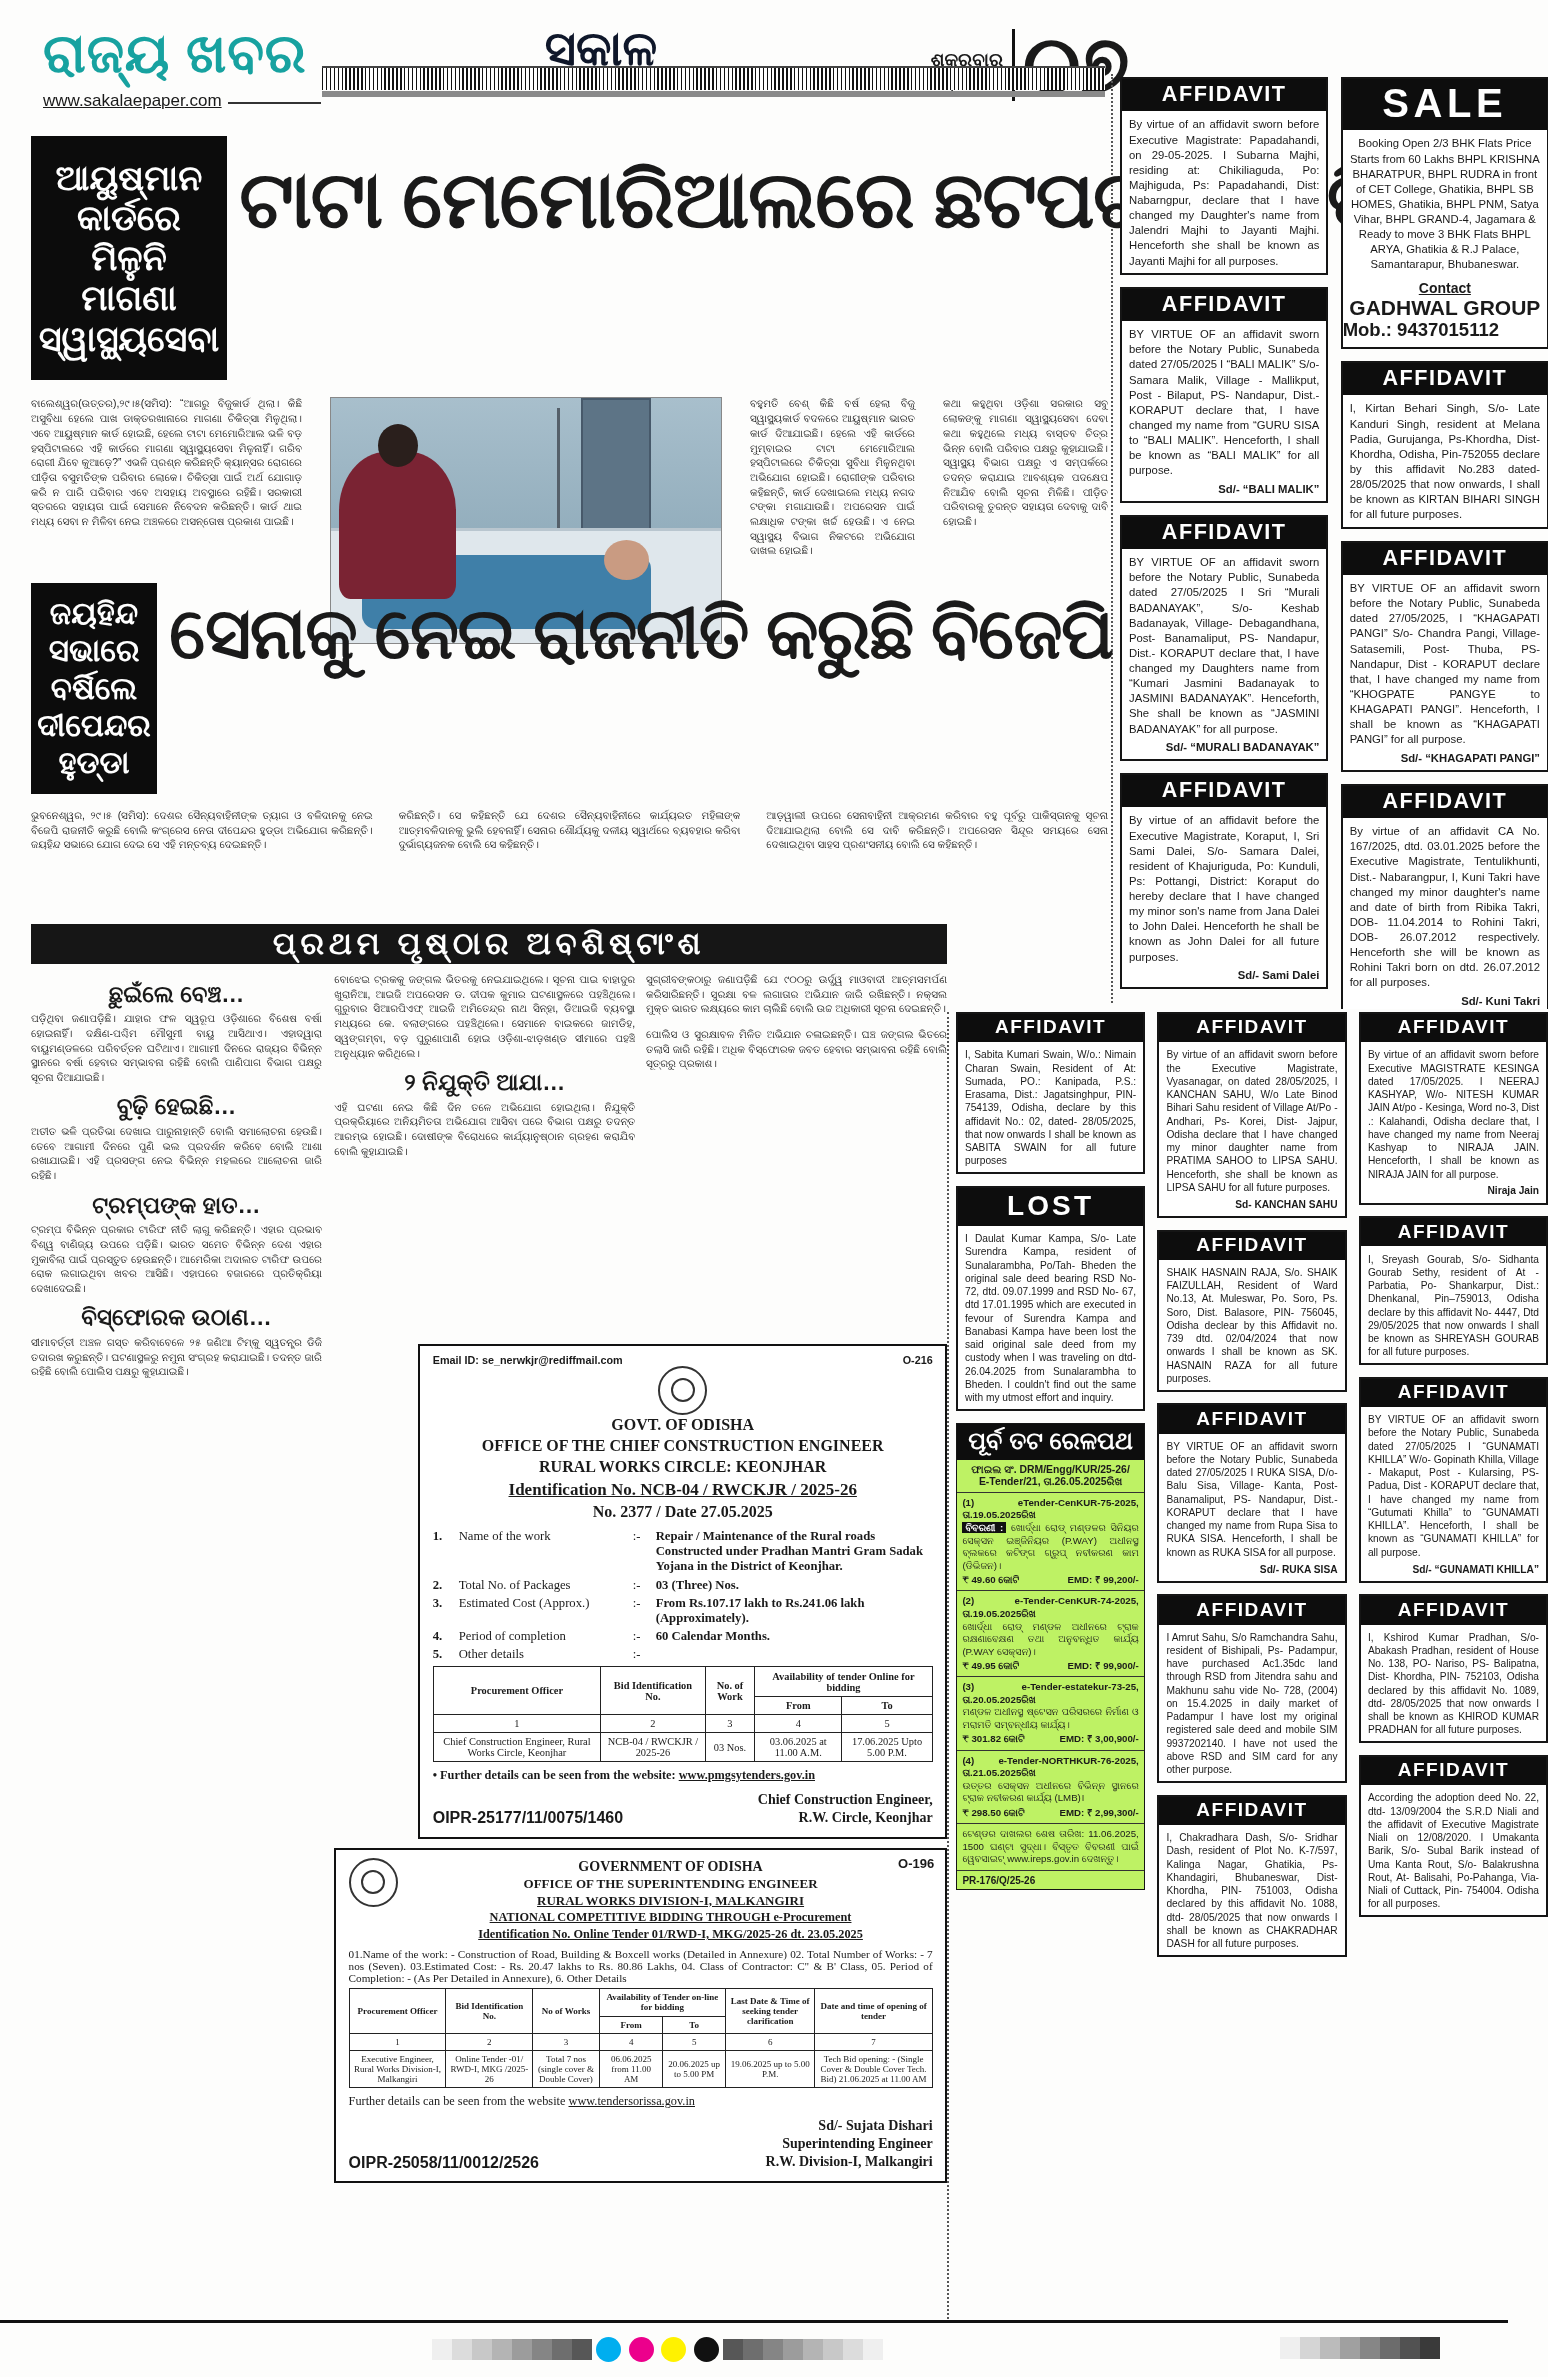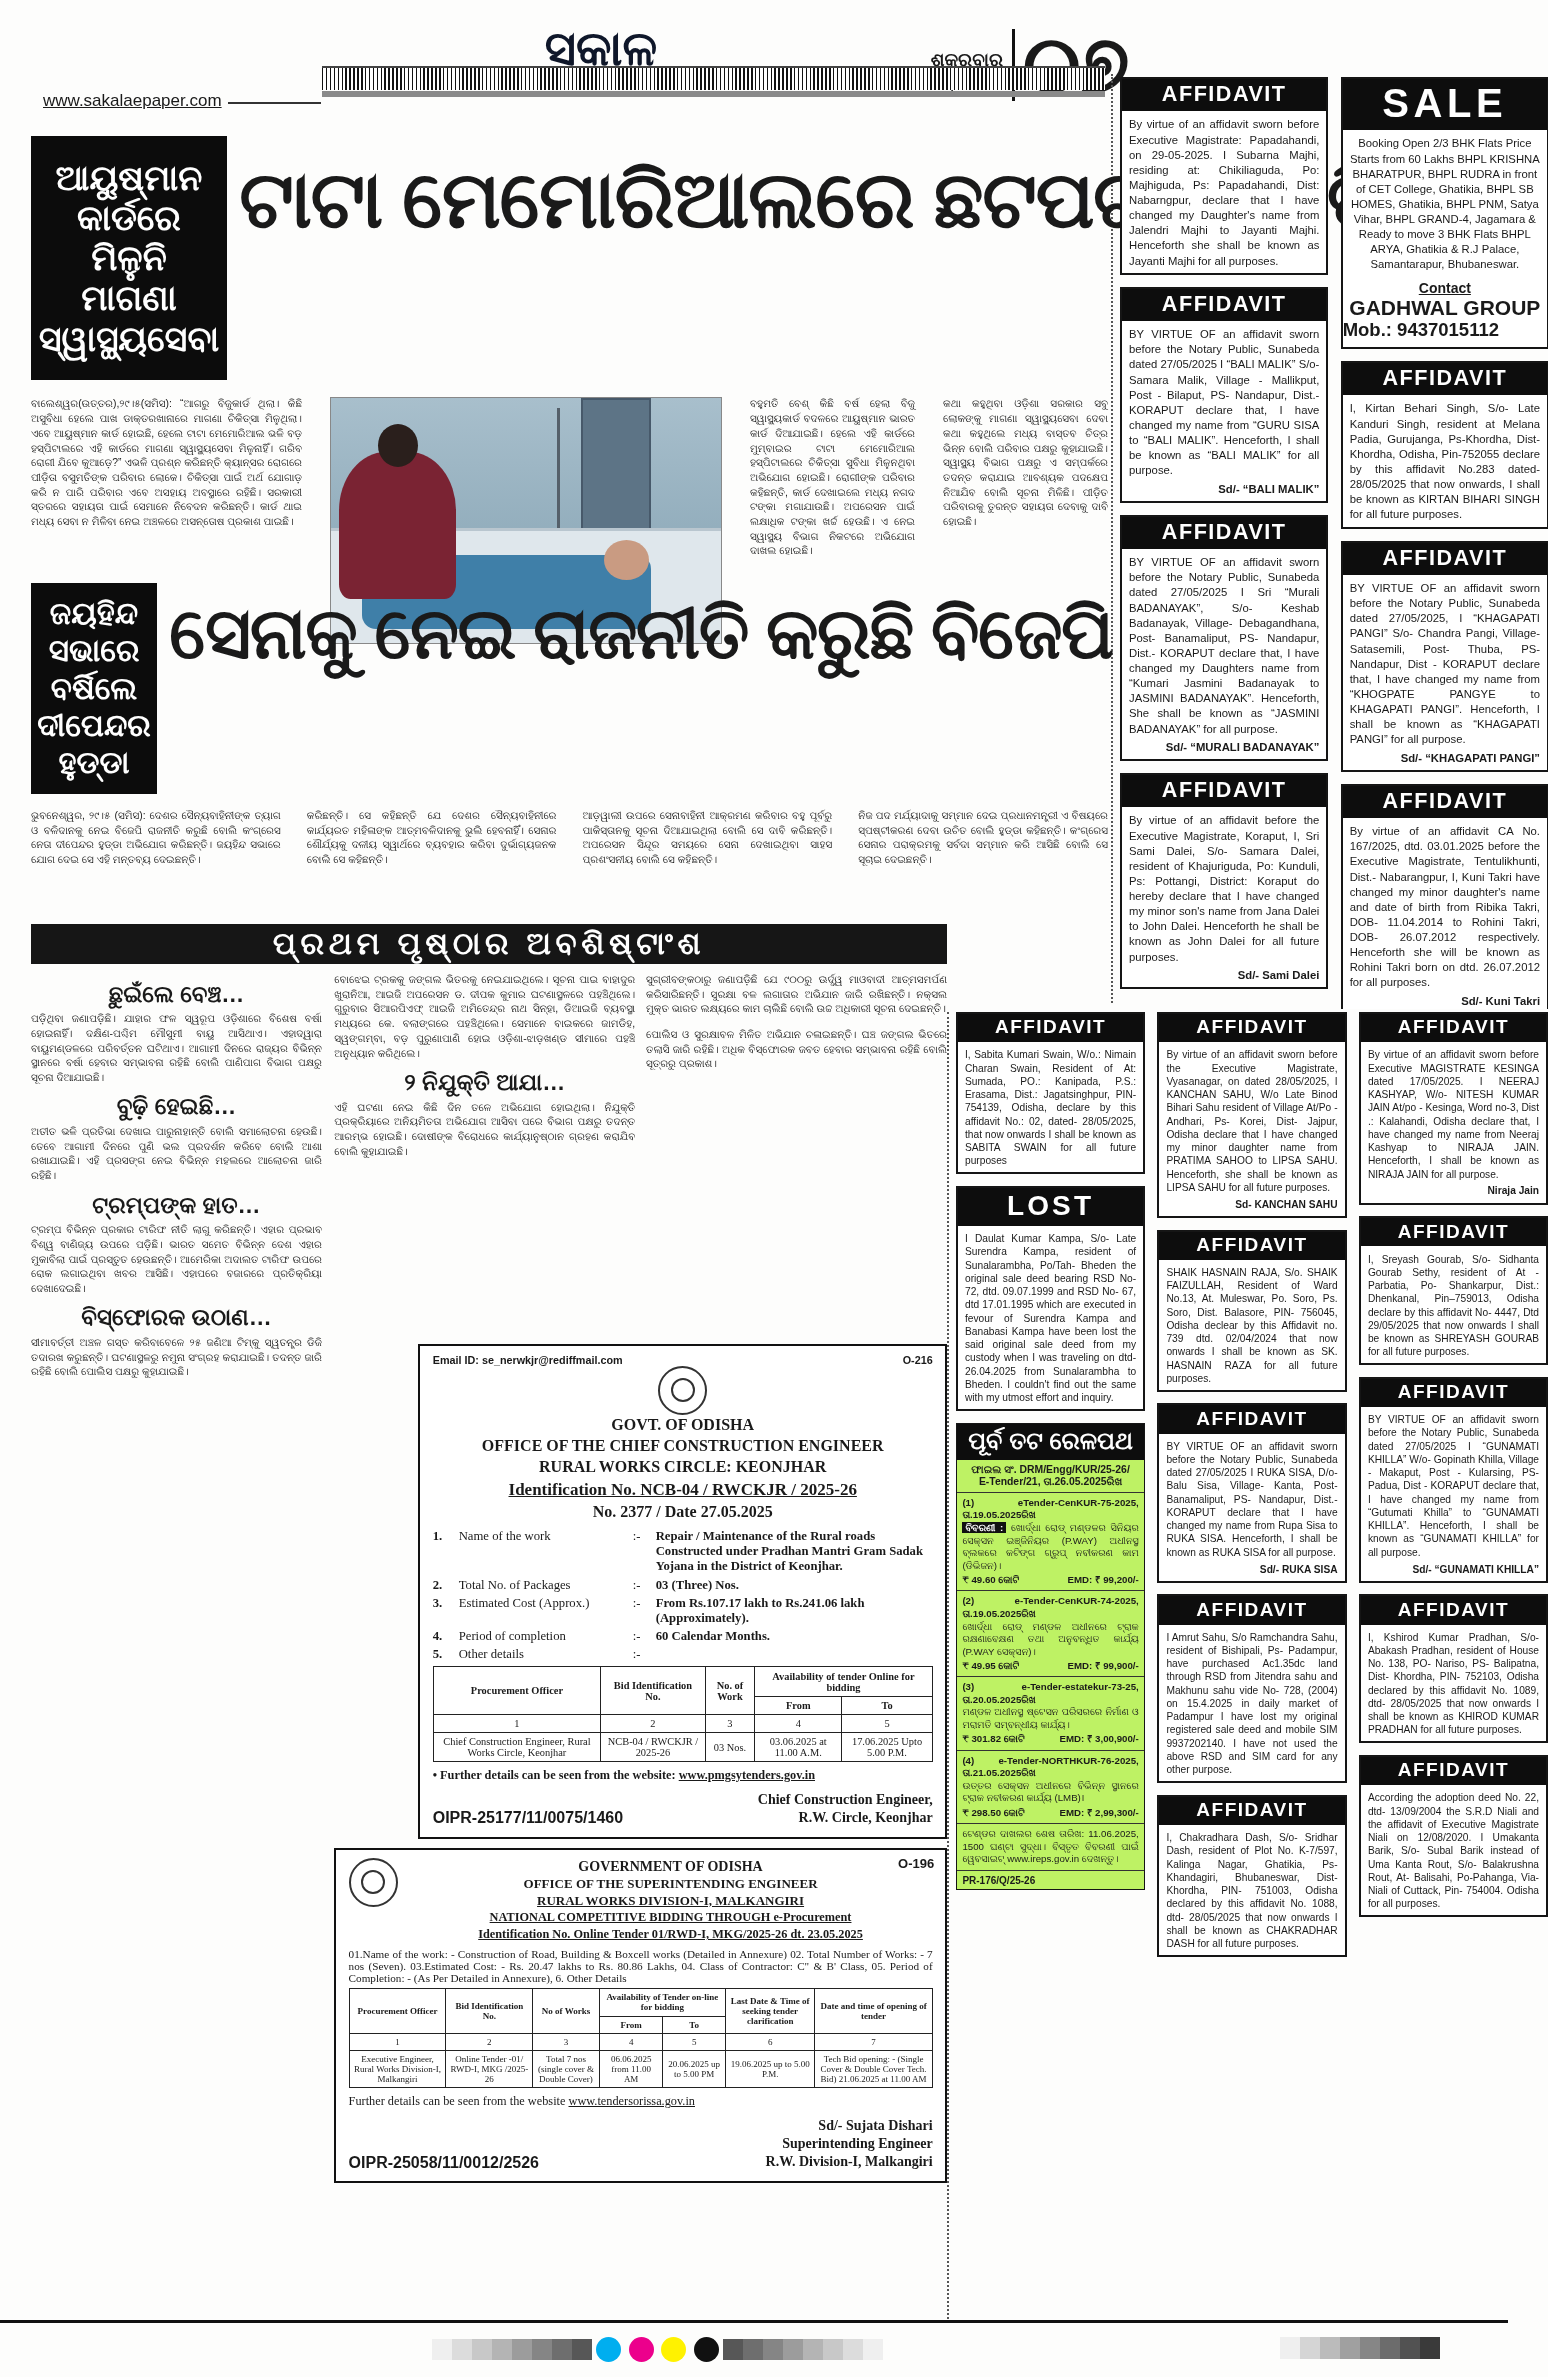--- a/index.html
+++ b/index.html
@@ -112,20 +112,21 @@
   
   .cbar{display:flex;align-items:center;gap:0;}
   .cbar .sq{width:20px;height:21.6px;}
   .cbar .dot{width:25px;height:25px;border-radius:50%;margin:0 3.9px;}
 </style>
 </head>
 <body>
 
 <div class="page">
 
+  <div class="abs brand" style="left:43px;top:21.6px;">ରାଜ୍ୟ ଖବର</div>
   <div class="abs" style="left:43px;top:91px;">
     <span class="site ulink">www.sakalaepaper.com</span><span class="site-rule"></span>
   </div>
 
   <div class="abs logo-wrap" style="left:524px;top:25px;width:154px;">
     <div class="logo-odia">ସକାଳ</div>
     <div class="logo-ribbon">THE SAKALA</div>
   </div>
 
   <div class="abs datebox" style="left:864px;top:48px;width:139px;">
@@ -172,21 +173,20 @@
       <div class="kicker" style="width:305px;padding:12.3px 6.2px;">
         <div style="font-size:31px;line-height:1.2;">ଜୟହିନ୍ଦ ସଭାରେ ବର୍ଷିଲେ</div>
         <div style="font-size:31px;line-height:1.2;">ଦୀପେନ୍ଦର ହୁଡ୍ଡା</div>
       </div>
       <div class="headline2" style="padding-top:14px;">ସେନାକୁ ନେଇ ରାଜନୀତି କରୁଛି ବିଜେପି</div>
     </div>
     <div class="cols" style="margin-top:15.4px;">
       <div class="bodytext">ଭୁବନେଶ୍ୱର, ୨୯।୫ (ସମିସ): ଦେଶର ସୈନ୍ୟବାହିନୀଙ୍କ ତ୍ୟାଗ ଓ ବଳିଦାନକୁ ନେଇ ବିଜେପି ରାଜନୀତି କରୁଛି ବୋଲି କଂଗ୍ରେସ ନେତା ଦୀପେନ୍ଦର ହୁଡ୍ଡା ଅଭିଯୋଗ କରିଛନ୍ତି। ଜୟହିନ୍ଦ ସଭାରେ ଯୋଗ ଦେଇ ସେ ଏହି ମନ୍ତବ୍ୟ ଦେଇଛନ୍ତି।</div>
       <div class="bodytext">କରିଛନ୍ତି। ସେ କହିଛନ୍ତି ଯେ ଦେଶର ସୈନ୍ୟବାହିନୀରେ କାର୍ଯ୍ୟରତ ମହିଳାଙ୍କ ଆତ୍ମବଳିଦାନକୁ ଭୁଲି ହେବନାହିଁ। ସେନାର ଶୌର୍ଯ୍ୟକୁ ଦଳୀୟ ସ୍ୱାର୍ଥରେ ବ୍ୟବହାର କରିବା ଦୁର୍ଭାଗ୍ୟଜନକ ବୋଲି ସେ କହିଛନ୍ତି।</div>
       <div class="bodytext">ଆଡ଼ୱାଲୀ ଉପରେ ସେନାବାହିନୀ ଆକ୍ରମଣ କରିବାର ବହୁ ପୂର୍ବରୁ ପାକିସ୍ତାନକୁ ସୂଚନା ଦିଆଯାଇଥିଲା ବୋଲି ସେ ଦାବି କରିଛନ୍ତି। ଅପରେସନ ସିନ୍ଦୂର ସମୟରେ ସେନା ଦେଖାଇଥିବା ସାହସ ପ୍ରଶଂସନୀୟ ବୋଲି ସେ କହିଛନ୍ତି।</div>
-      <div class="bodytext">ନିଜ ପଦ ମର୍ଯ୍ୟାଦାକୁ ସମ୍ମାନ ଦେଇ ପ୍ରଧାନମନ୍ତ୍ରୀ ଏ ବିଷୟରେ ସ୍ପଷ୍ଟୀକରଣ ଦେବା ଉଚିତ ବୋଲି ହୁଡ୍ଡା କହିଛନ୍ତି। କଂଗ୍ରେସ ସେନାର ପରାକ୍ରମକୁ ସର୍ବଦା ସମ୍ମାନ କରି ଆସିଛି ବୋଲି ସେ ସୂଚାଇ ଦେଇଛନ୍ତି।</div>
     </div>
   </div>
 
   <div class="abs band" style="left:31px;top:924px;width:916px;">ପ୍ରଥମ ପୃଷ୍ଠାର ଅବଶିଷ୍ଟାଂଶ</div>
 
   <div class="abs" style="left:31px;top:973px;width:916px;height:1348px;overflow:hidden;">
     <div style="display:flex;gap:12.3px;height:100%;">
 
       <div style="width:291px;flex:none;">
         <div class="subhead">ଛୁଇଁଲେ ବେଞ୍ଚ…</div>

